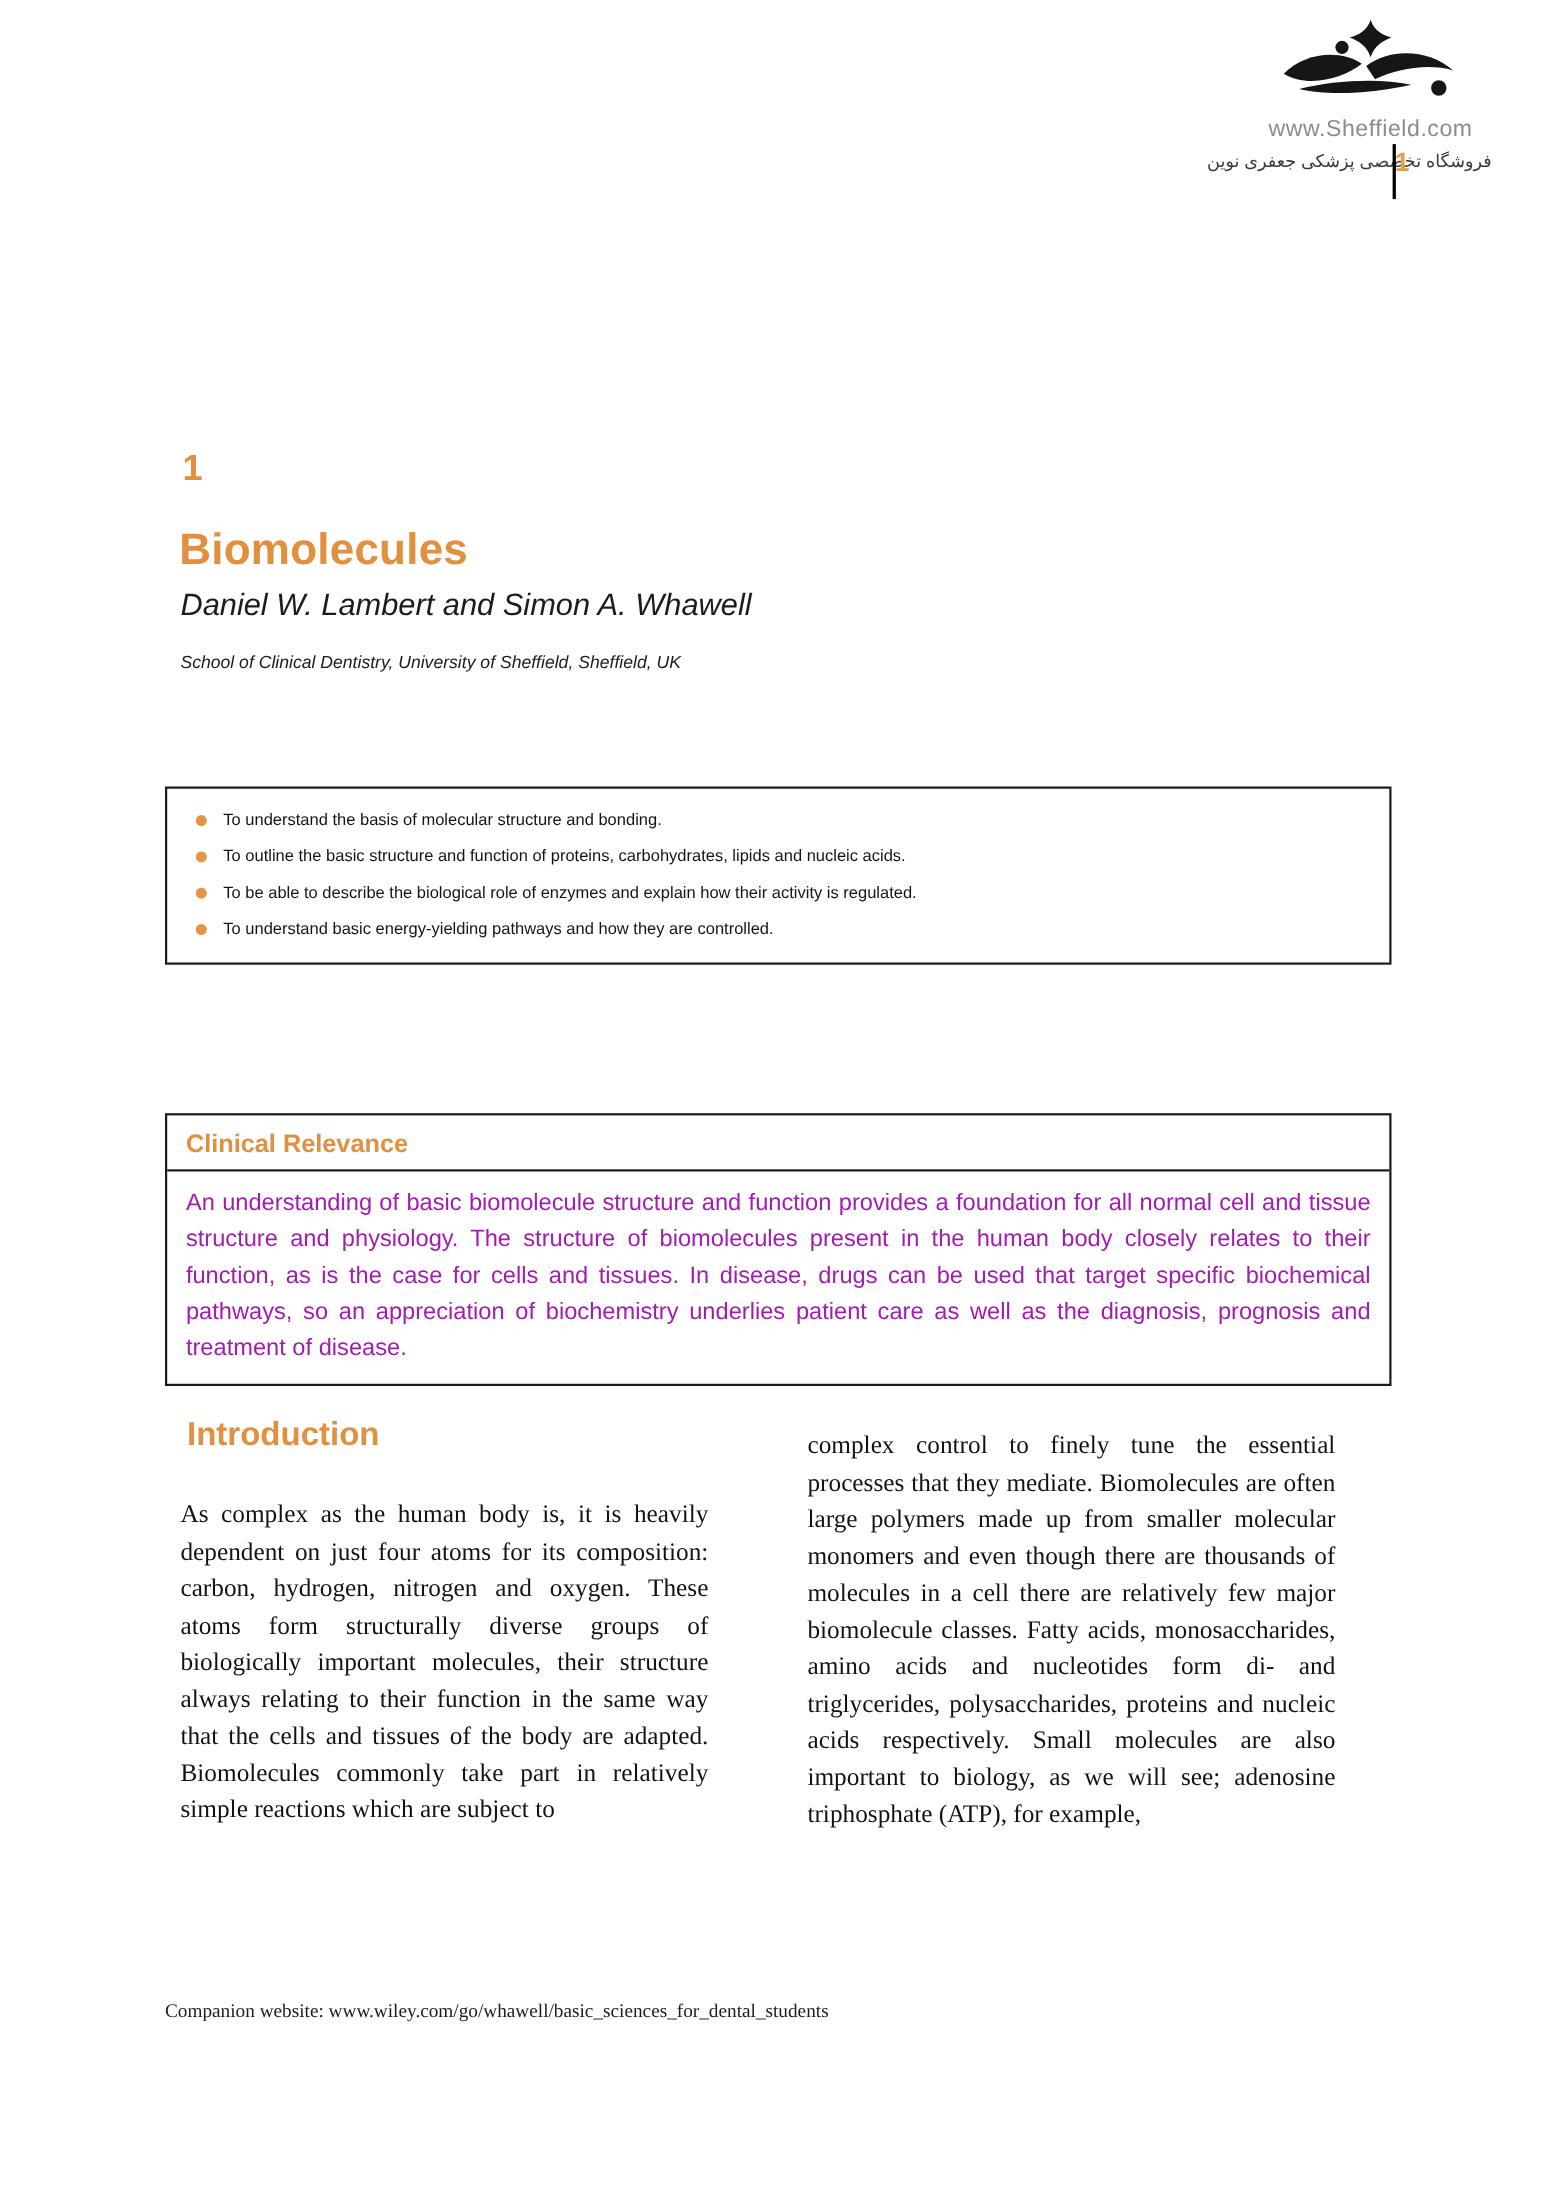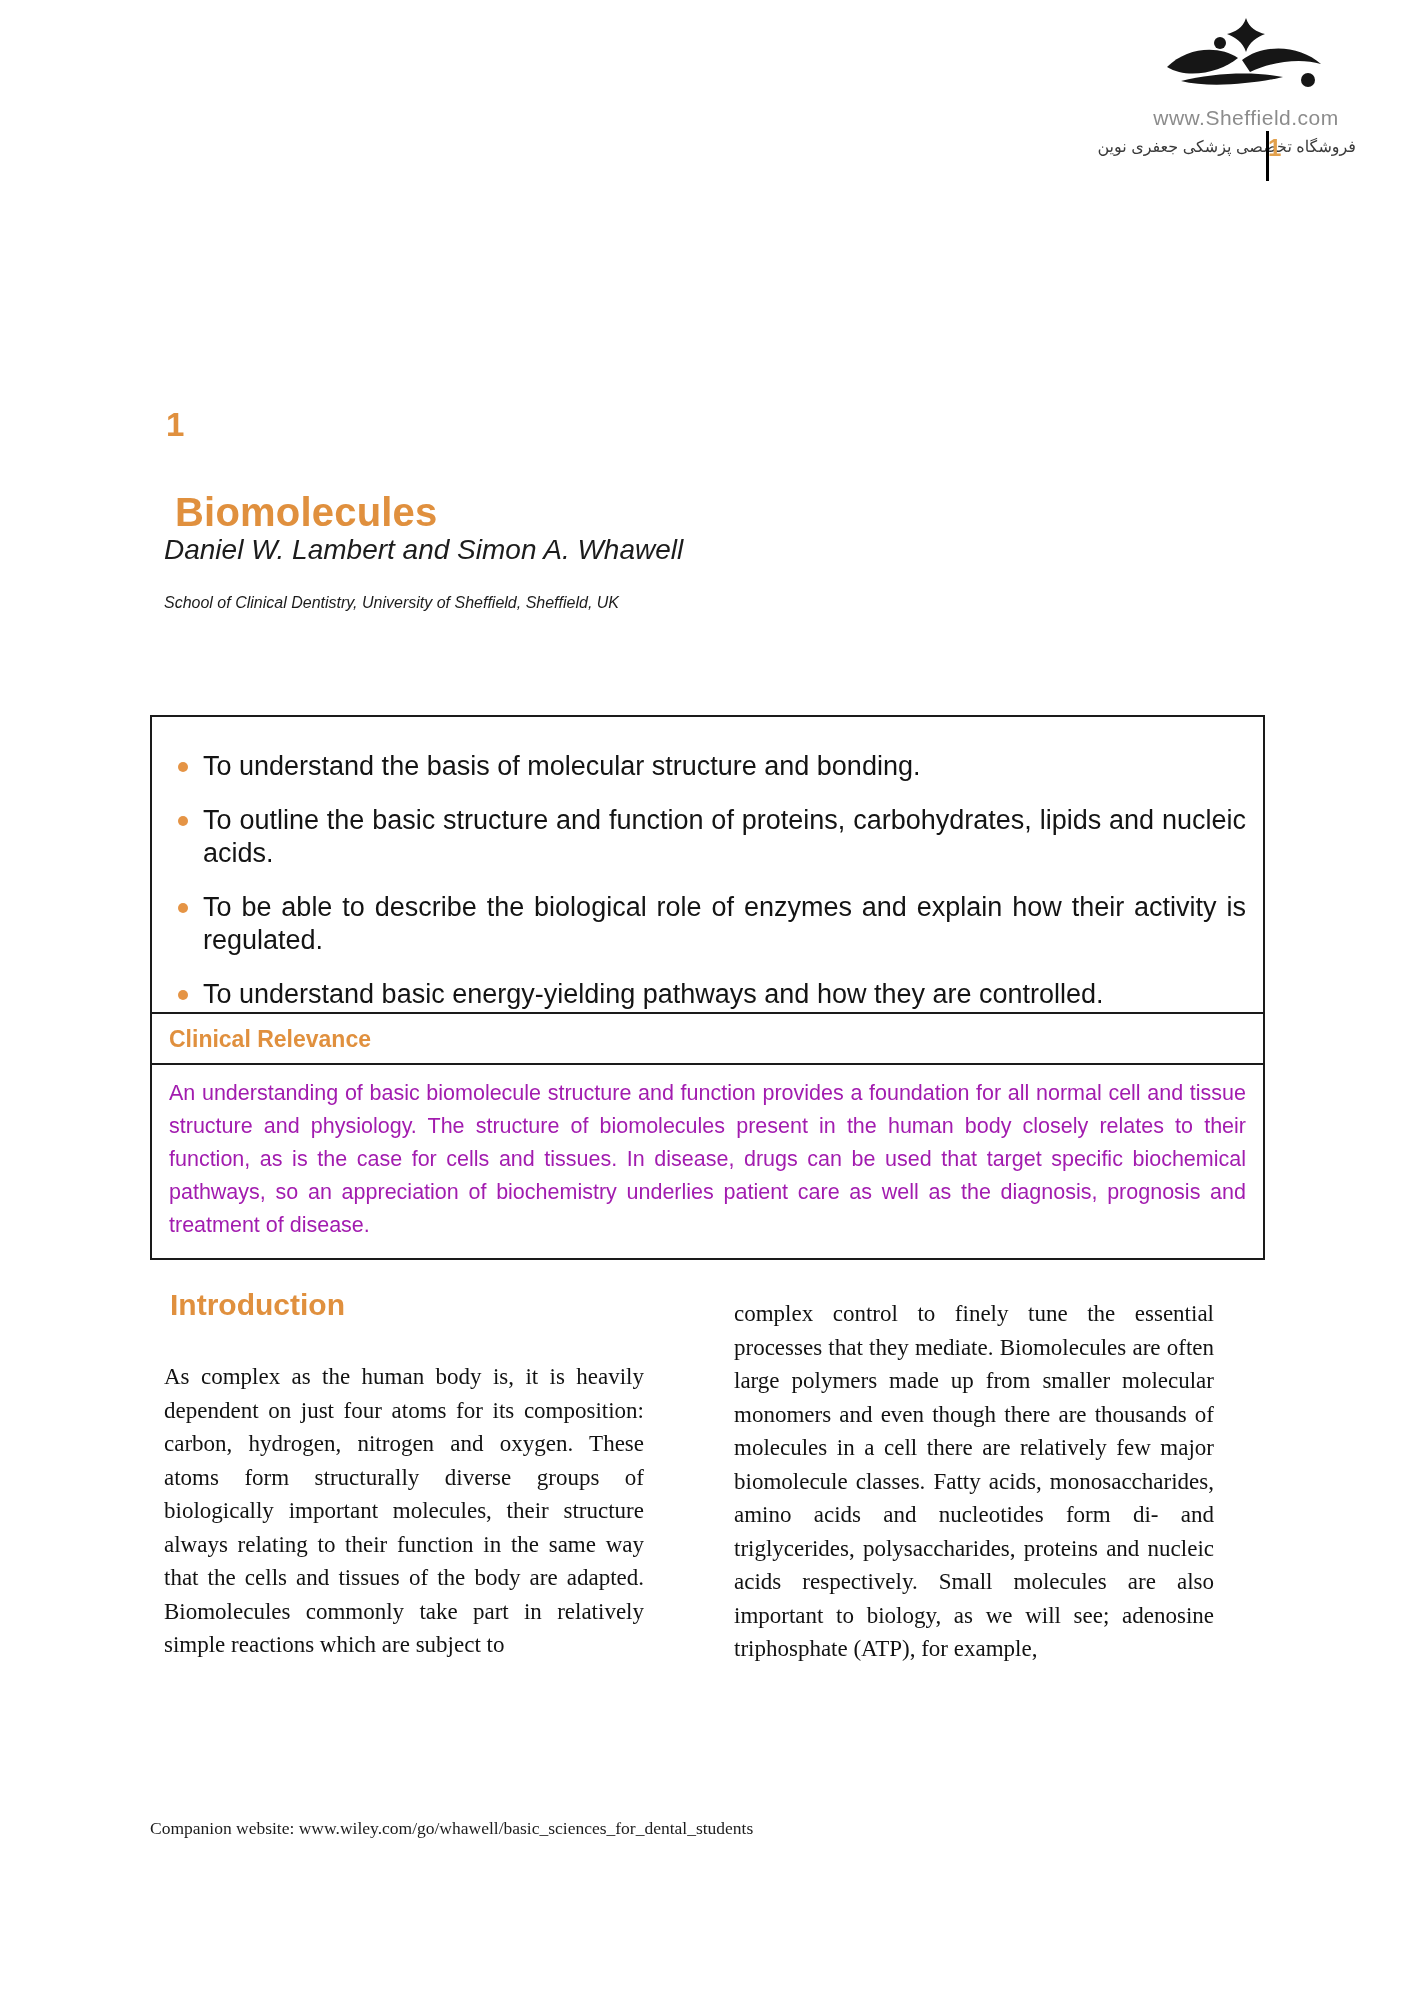--- a/index.html
+++ b/index.html
@@ -112,25 +112,24 @@
     color: #e0903e;
   }
   .objective-list {
     list-style: none;
     margin: 0;
     padding: 12px 17px 14px 17px;
   }
   .objective-list li {
     position: relative;
     padding-left: 34px;
-    font-size: 27px;
+    font-size: 15px;
     line-height: 33px;
     text-align: justify;
     color: #141414;
-    margin-top: 21px;
   }
   .objective-list li::before {
     content: "";
     position: absolute;
     left: 9px;
     top: 12px;
     width: 10px;
     height: 10px;
     border-radius: 50%;
     background: #e59445;
@@ -192,21 +191,21 @@
       <path d="M20 63 C52 55 92 53 122 59 C92 66 48 70 20 63 Z" fill="#161616"></path>
       <circle cx="147" cy="62" r="7" fill="#161616"></circle>
     </svg>
     <div class="brand-url">www.Sheffield.com</div>
     <div class="brand-tagline">فروشگاه تخصصی پزشکی جعفری نوین</div>
   </div>
   <div class="brand-one">1</div>
   <div class="brand-vline"></div>
 
   <div class="chapter-number">1</div>
-  <h1 class="chapter-title" style="margin:12px">Biomolecules</h1>
+  <h1 class="chapter-title" style="margin:0">Biomolecules</h1>
   <div class="chapter-authors">Daniel W. Lambert and Simon A. Whawell</div>
   <div class="chapter-affiliation">School of Clinical Dentistry, University of Sheffield, Sheffield, UK</div>
 
   <div class="frame-box box-objectives">
     <ul class="objective-list">
       <li><span>To understand the basis of molecular structure and bonding.</span></li>
       <li><span>To outline the basic structure and function of proteins, carbohydrates, lipids and nucleic acids.</span></li>
       <li><span>To be able to describe the biological role of enzymes and explain how their activity is regulated.</span></li>
       <li><span>To understand basic energy-yielding pathways and how they are controlled.</span></li>
     </ul>

